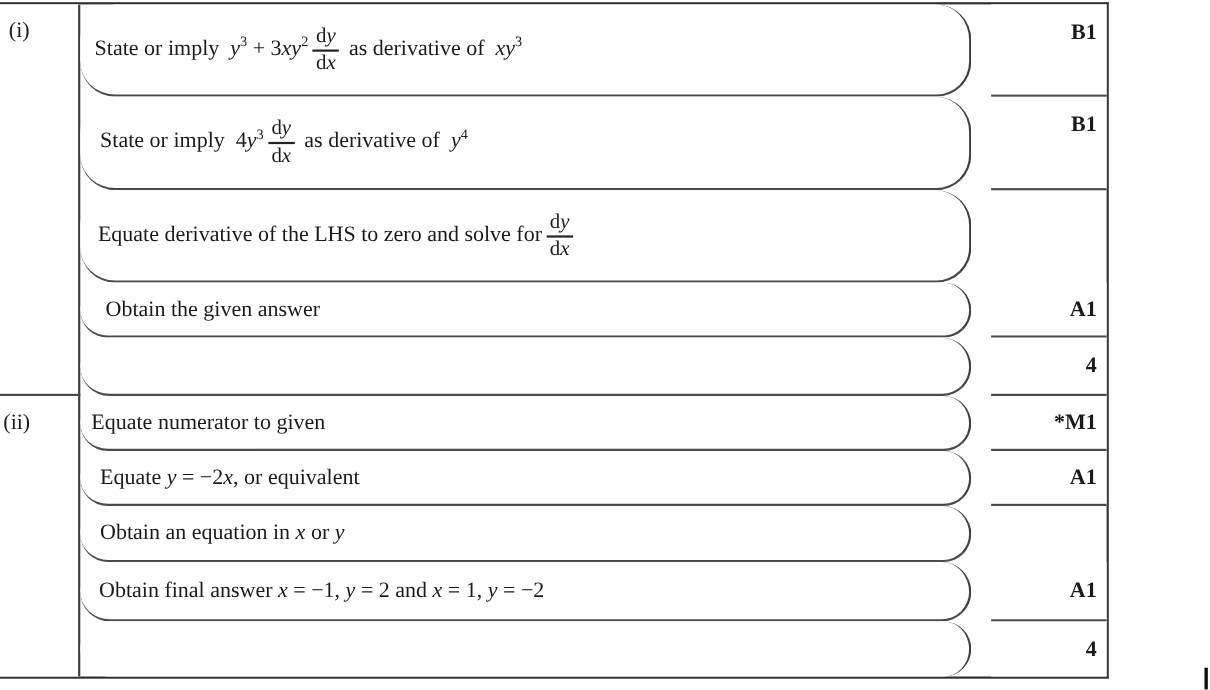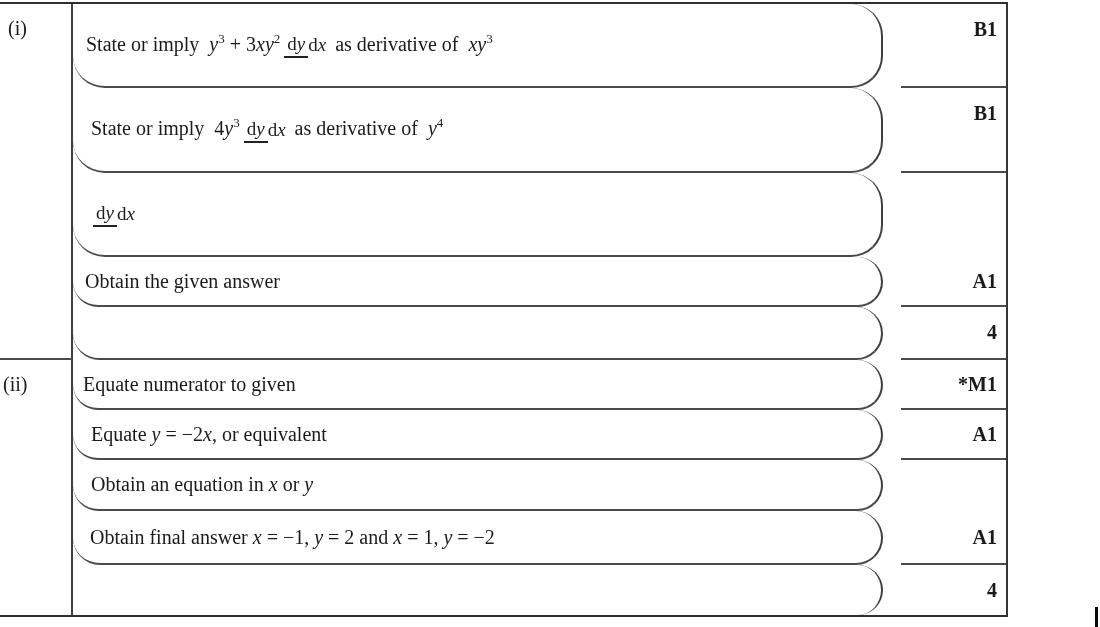--- a/index.html
+++ b/index.html
@@ -52,28 +52,29 @@
     font-weight:bold;
     font-size:20px;
     margin-left:18px;
   }
   .mark.top { align-items:flex-start; padding-top:14px; }
 
   .r1{grid-row:1} .r2{grid-row:2} .r3{grid-row:3} .r4{grid-row:4} .r5{grid-row:5}
   .r6{grid-row:6} .r7{grid-row:7} .r8{grid-row:8} .r9{grid-row:9} .r10{grid-row:10}
 
   .pl13{padding-left:13px} .pl18{padding-left:18px} .pl16{padding-left:16px}
-  .pl6{padding-left:12px}   .pl10{padding-left:10px} .pl17{padding-left:17px}
+  .pl6{padding-left:23px}   .pl10{padding-left:10px} .pl17{padding-left:17px}
 
   .line { display:block; white-space:pre-wrap; line-height:1.25; }
   .it  { font-style:italic; }
   .rm  { font-style:normal; }
   .sup { font-size:13px; position:relative; top:-8px; }
   .frac {
     display:inline-flex;
+    flex-direction:column;
     vertical-align:middle;
     margin:0 4px;
     line-height:1.05;
     font-size:19px;
     text-align:center;
   }
   .fnum { border-bottom:2px solid #222222; padding:0 3px 2px; }
   .fden { padding-top:1px; }
 
   .cursor {
@@ -96,21 +97,21 @@
       <span>(ii)</span>
     </div>
 
     <div class="cell crit r1 vline hline pl13">
       <span class="line"><span class="rm">State or imply  </span><span class="it">y</span><span class="sup">3</span><span class="rm"> + 3</span><span class="it">xy</span><span class="sup">2</span><span class="frac"><span class="fnum"><span class="rm">d</span><span class="it">y</span></span><span class="fden"><span class="rm">d</span><span class="it">x</span></span></span><span class="rm"> as derivative of  </span><span class="it">xy</span><span class="sup">3</span></span>
     </div>
     <div class="cell crit r2 vline hline pl18">
       <span class="line"><span class="rm">State or imply  4</span><span class="it">y</span><span class="sup">3</span><span class="frac"><span class="fnum"><span class="rm">d</span><span class="it">y</span></span><span class="fden"><span class="rm">d</span><span class="it">x</span></span></span><span class="rm"> as derivative of  </span><span class="it">y</span><span class="sup">4</span></span>
     </div>
     <div class="cell crit r3 vline hline pl16">
-      <span class="line"><span class="frac"><span class="fnum"><span class="rm">d</span><span class="it">y</span></span><span class="fden"><span class="rm">d</span><span class="it">x</span></span></span></span>
+      <span class="line"><span class="rm">Equate derivative of the LHS to zero and solve for</span><span class="frac"><span class="fnum"><span class="rm">d</span><span class="it">y</span></span><span class="fden"><span class="rm">d</span><span class="it">x</span></span></span></span>
     </div>
     <div class="cell crit r4 vline hline pl6">
       <span class="line"><span class="rm">Obtain the given answer</span></span>
     </div>
     <div class="cell crit r5 vline hline">
       <span class="line"></span>
     </div>
     <div class="cell crit r6 vline hline pl10">
       <span class="line"><span class="rm">Equate numerator to given</span></span>
     </div>

